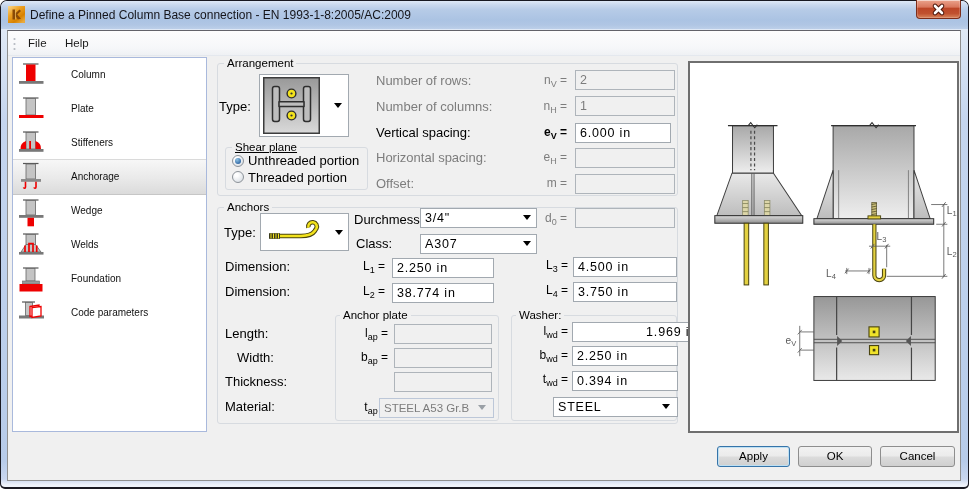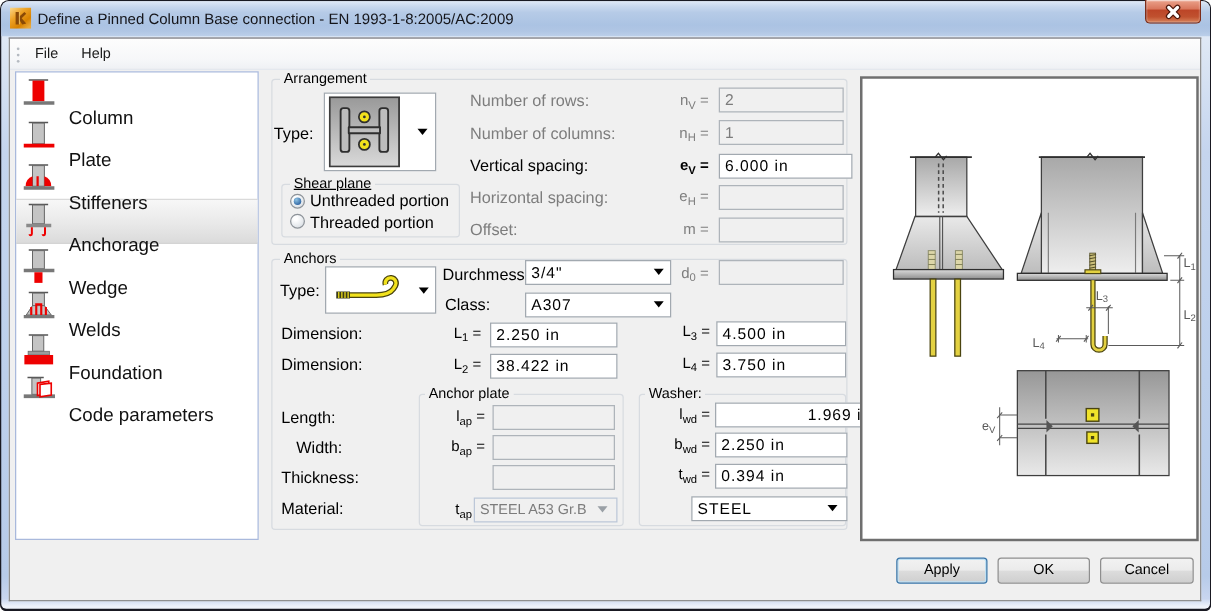--- a/index.html
+++ b/index.html
@@ -13,21 +13,21 @@
 #title{position:absolute;left:30px;top:3px;width:700px;height:24px;line-height:24px;font-size:12px;color:#15151a;}
 #appicon{position:absolute;left:8px;top:6px;width:17px;height:17px;}
 #closebtn{position:absolute;left:916px;top:0px;width:45px;height:19px;border-radius:0 0 4px 4px;
  background:linear-gradient(#eba38c 0%,#d9765c 40%,#bc4527 45%,#c0512f 75%,#d8845c 100%);
  border:1px solid #7c2d1a;border-top:none;box-shadow:inset 0 1px 0 rgba(255,255,255,.45), inset 0 0 0 1px rgba(255,255,255,.18);}
 #client{position:absolute;left:7px;top:30px;width:954px;height:451px;background:#f0f0f0;border:1px solid #8f8f8f;border-top-color:#63636a;}
 #menustrip{position:absolute;left:8px;top:31px;width:952px;height:25px;background:linear-gradient(#fdfdfd,#f6f7f9 70%,#eff1f4);border-bottom:1px solid #e4e8ee;}
 .menutxt{position:absolute;top:35px;height:17px;line-height:17px;font-size:11.5px;color:#1a1a1a;}
 #grip{position:absolute;left:13px;top:37px;width:3px;height:14px;}
 #sidebar{position:absolute;left:12px;top:57px;width:195px;height:375px;background:#fff;border:1px solid #a9b9dc;}
-.sideitem{position:absolute;left:55px;height:14px;line-height:14px;font-size:15px;color:#111;margin-top:20px;}
+.sideitem{position:absolute;left:71px;height:14px;line-height:14px;font-size:10px;color:#111;}
 #selrow{position:absolute;left:13px;top:159px;width:193px;height:36px;background:linear-gradient(#f7f7f7,#e9e9e9 55%,#dbdbdb);border-top:1px solid #dadada;border-bottom:1px solid #c6c6c6;}
 .icon{position:absolute;left:18px;width:34px;height:34px;}
 
 .grp{position:absolute;border:1px solid #d7dbe0;border-radius:3px;}
 .grplbl{position:absolute;height:13px;line-height:13px;background:#f0f0f0;padding:0 3px;font-size:11.5px;color:#000;}
 .lbl{position:absolute;height:14px;line-height:14px;font-size:13px;color:#000;white-space:nowrap;}
 .g{color:#7d7d7d;}
 .sym{position:absolute;height:15px;line-height:15px;font-size:12px;text-align:right;white-space:nowrap;}
 sub{font-size:9px;vertical-align:-3px;letter-spacing:0;}
 .tb{position:absolute;height:20px;border:1px solid #a2a9b0;background:#fff;font-size:12.5px;line-height:18px;padding-left:4px;color:#000;white-space:nowrap;letter-spacing:0.8px;}
@@ -186,21 +186,21 @@
 <span class="lbl" style="left:248px;top:171px;">Threaded portion</span>
 
 <span class="lbl g" style="left:376px;top:74px;">Number of rows:</span>
 <span class="sym g" style="left:510px;top:73px;width:57px;">n<sub>V</sub> =</span>
 <div class="tb dis" style="left:575px;top:70px;width:100px;">2</div>
 <span class="lbl g" style="left:376px;top:100px;">Number of columns:</span>
 <span class="sym g" style="left:510px;top:99px;width:57px;">n<sub>H</sub> =</span>
 <div class="tb dis" style="left:575px;top:96px;width:100px;">1</div>
 <span class="lbl" style="left:376px;top:126px;">Vertical spacing:</span>
 <span class="sym" style="left:510px;top:125px;width:57px;font-weight:bold;">e<sub>V</sub> =</span>
-<div class="tb" style="left:575px;top:123px;width:107px;">6.000 in</div>
+<div class="tb" style="left:575px;top:123px;width:96px;">6.000 in</div>
 <span class="lbl g" style="left:376px;top:151px;">Horizontal spacing:</span>
 <span class="sym g" style="left:510px;top:150px;width:57px;">e<sub>H</sub> =</span>
 <div class="tb dis" style="left:575px;top:148px;width:100px;"></div>
 <span class="lbl g" style="left:376px;top:177px;">Offset:</span>
 <span class="sym g" style="left:510px;top:176px;width:57px;">m =</span>
 <div class="tb dis" style="left:575px;top:174px;width:100px;"></div>
 
 <div class="grp" style="left:217px;top:207px;width:461px;height:217px;"></div>
 <span class="grplbl" style="left:224px;top:201px;">Anchors</span>
 <span class="lbl" style="left:224px;top:226px;">Type:</span>
@@ -226,21 +226,21 @@
 <div class="tb" style="left:420px;top:234px;width:117px;">A307</div>
 <div class="arr" style="left:523px;top:241px;"></div>
 
 <span class="lbl" style="left:225px;top:260px;">Dimension:</span>
 <span class="sym" style="left:330px;top:259px;width:55px;">L<sub>1</sub> =</span>
 <div class="tb" style="left:392px;top:258px;width:102px;">2.250 in</div>
 <span class="sym" style="left:513px;top:258px;width:55px;">L<sub>3</sub> =</span>
 <div class="tb" style="left:573px;top:257px;width:104px;">4.500 in</div>
 <span class="lbl" style="left:225px;top:285px;">Dimension:</span>
 <span class="sym" style="left:330px;top:284px;width:55px;text-align:right;">L<sub>2</sub> =</span>
-<div class="tb" style="left:392px;top:283px;width:102px;">38.422 in</div>
+<div class="tb" style="left:392px;top:283px;width:102px;">38.774 in</div>
 <span class="sym" style="left:513px;top:283px;width:55px;">L<sub>4</sub> =</span>
 <div class="tb" style="left:573px;top:282px;width:104px;">3.750 in</div>
 
 <div class="grp" style="left:335px;top:315px;width:164px;height:106px;"></div>
 <span class="grplbl" style="left:340px;top:309px;">Anchor plate</span>
 
 <div class="grp" style="left:511px;top:315px;width:166px;height:106px;"></div>
 <span class="grplbl" style="left:516px;top:309px;">Washer:</span>
 
 <span class="lbl" style="left:225px;top:327px;">Length:</span>

